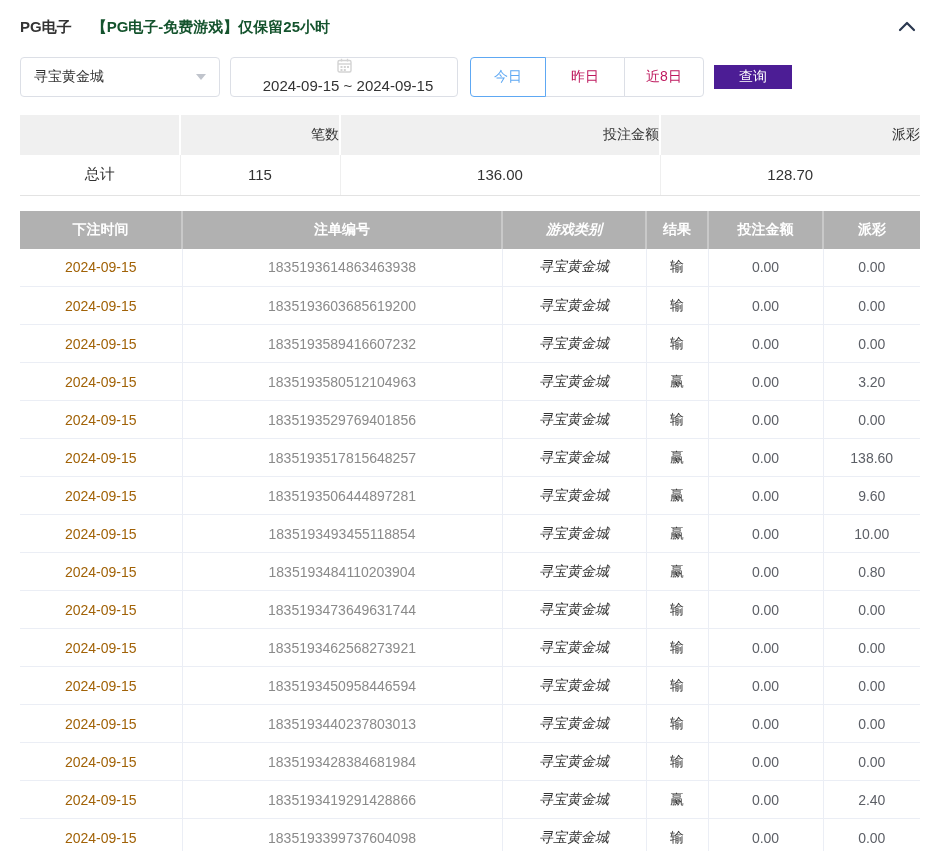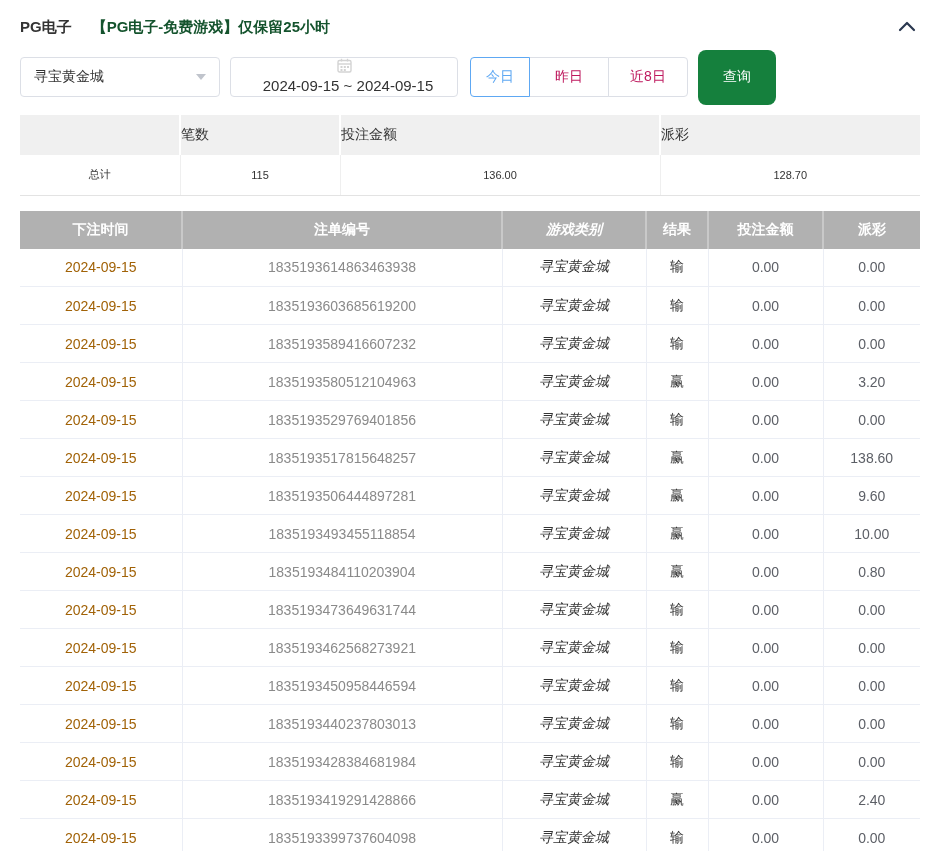--- a/index.html
+++ b/index.html
@@ -35,40 +35,40 @@
     display: flex; align-items: center; padding: 0 10px; margin-left: 10px;
     cursor: pointer; background: #fff; flex-direction: column;
   }
   .date-box .date-text { font-size: 15px; color: #333; margin-left: 8px; white-space: nowrap; }
   .quick-group { display: flex; margin-left: 12px; }
   .quick-btn {
     height: 40px; background: #fff; border: 1px solid #dcdfe6;
     font-size: 14px; color: #be185d; cursor: pointer; padding: 0;
     font-family: inherit;
   }
-  .quick-btn.b0 { width: 60px; border-radius: 4px 0 0 4px; }
+  .quick-btn.b0 { width: 76px; border-radius: 4px 0 0 4px; }
   .quick-btn.b1 { width: 80px; margin-left: -1px; }
   .quick-btn.b2 { width: 80px; margin-left: -1px; border-radius: 0 4px 4px 0; }
   .quick-btn.active { color: #5ea8f3; border-color: #5ea8f3; position: relative; z-index: 2; }
   .search-btn {
-    width: 78px; height: 55px; margin-left: 10px; border: none; border-radius: 8px;
-    background: #15803d; color: #fff; font-size: 14px; cursor: pointer;
+    width: 78px; height: 24px; margin-left: 10px; border: none; border-radius: 0;
+    background: #4c1d95; color: #fff; font-size: 14px; cursor: pointer;
     font-family: inherit;
   }
 
   
   table { border-collapse: collapse; table-layout: fixed; width: 900px; }
   .summary-table { margin-top: 18px; }
   .summary-table th {
     background: #f0f0f0; height: 40px; font-size: 14px; font-weight: 400;
-    color: #333; text-align: left; border-right: 2px solid #fff;
+    color: #333; text-align: right; border-right: 2px solid #fff;
   }
   .summary-table th:last-child { border-right: none; }
   .summary-table td {
-    height: 40px; font-size: 11px; color: #333; text-align: center;
+    height: 40px; font-size: 15px; color: #333; text-align: center;
     border-bottom: 1px solid #e3e3e3; border-right: 1px solid #efefef;
     background: #fff;
   }
   .summary-table td:last-child { border-right: none; }
   .sum-c0 { width: 160px; } .sum-c1 { width: 160px; }
   .sum-c2 { width: 320px; } .sum-c3 { width: 260px; }
 
   
   .bets-table { margin-top: 15px; }
   .bets-table th {

